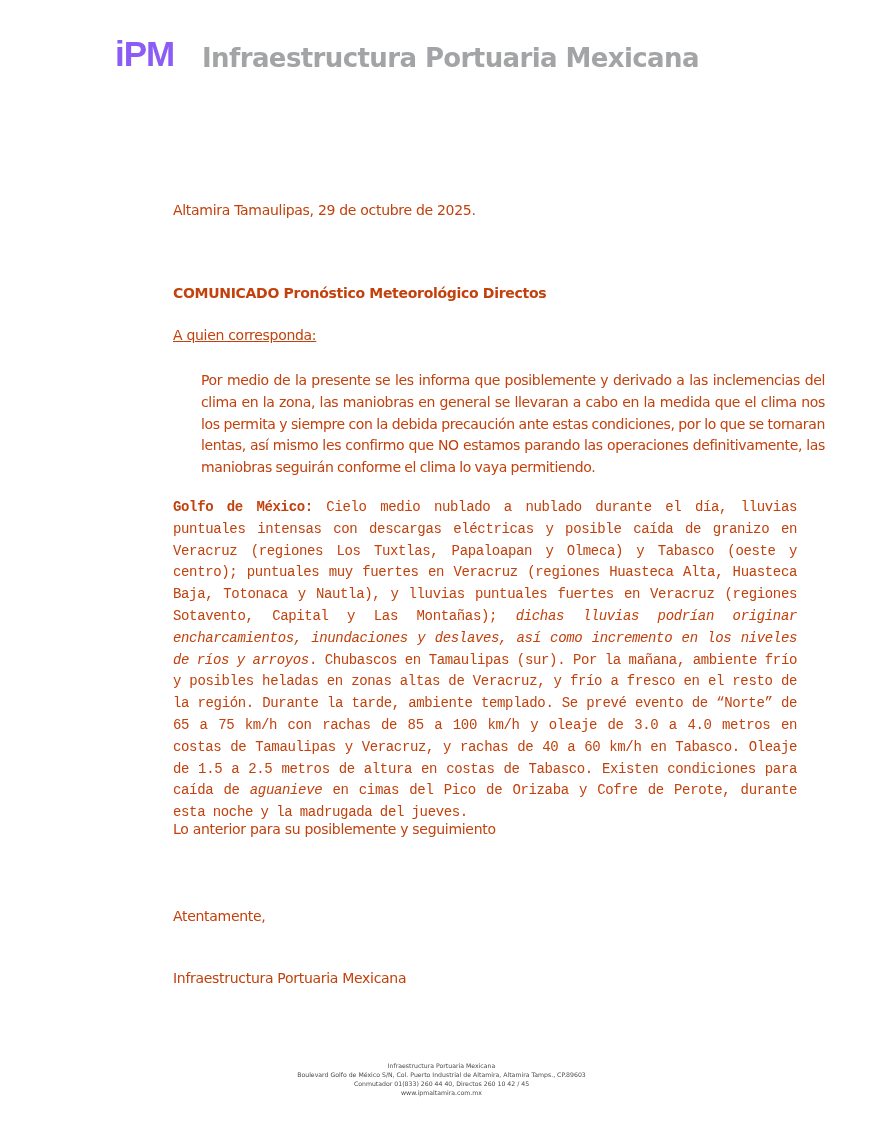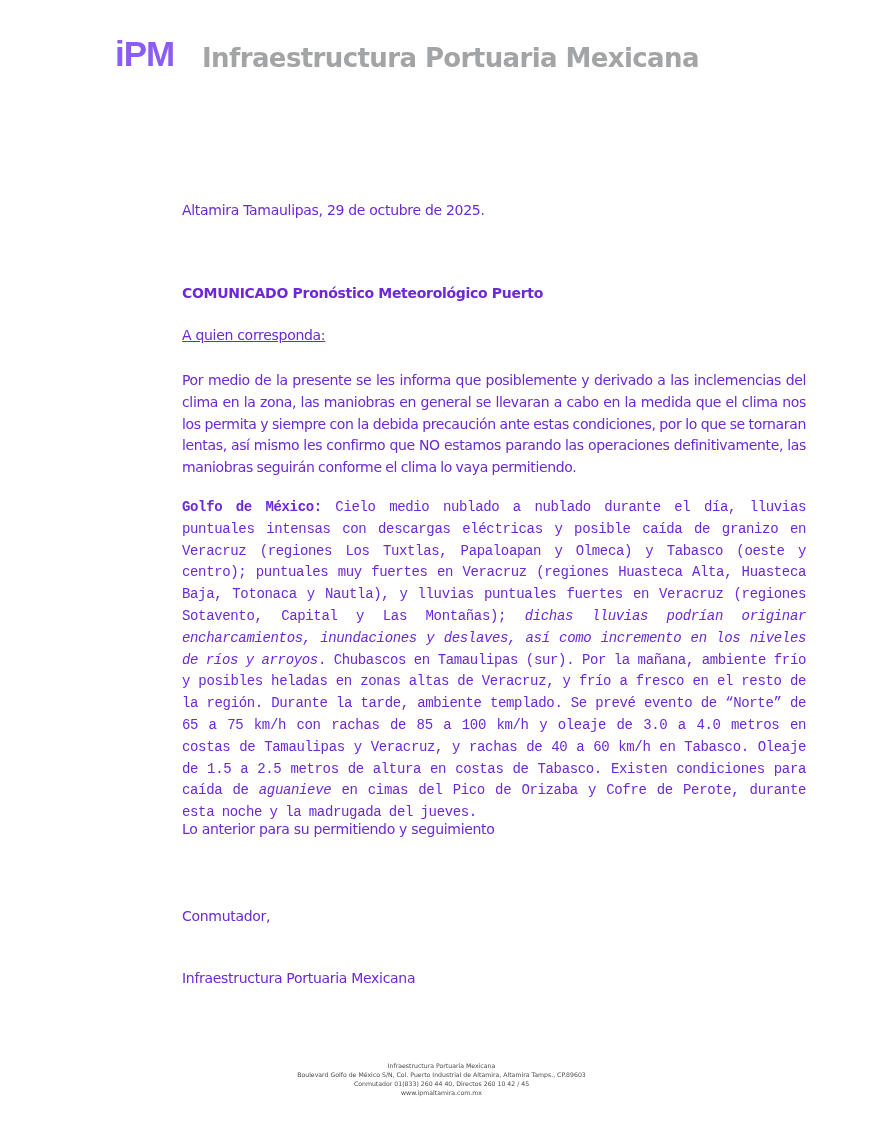--- a/index.html
+++ b/index.html
@@ -40,43 +40,43 @@
       top: 4px;
       font-family: "DejaVu Sans", sans-serif;
       font-weight: bold;
       font-size: 26px;
       color: #a3a4a6;
       line-height: 36px;
       letter-spacing: -0.6px;
     }
     .body-text {
       position: absolute;
-      left: 182px;
+      left: 173px;
       width: 624px;
       font-family: "DejaVu Sans", sans-serif;
       font-size: 14px;
       line-height: 21.8px;
-      color: #6d28d9;
+      color: #c2410c;
     }
     .justify {
       text-align: justify;
       letter-spacing: -0.35px;
       word-spacing: -0.5px;
     }
     .single {
       letter-spacing: -0.3px;
       white-space: nowrap;
     }
     .bold { font-weight: bold; }
     .italic { font-style: italic; }
 
     .date { top: 200px; }
     .subject { top: 283px; }
     .greeting { top: 325px; text-decoration: underline; }
-    .para1 { top: 370px; }
+    .para1 { top: 370px; margin-left: 28px; }
     .para2 { top: 497px; font-family: Liberation Mono, monospace; }
     .closing-line { top: 819px; }
     .regards { top: 906px; }
     .signature { top: 968px; }
 
     .footer {
       position: absolute;
       left: 0;
       top: 1061px;
       width: 883px;
@@ -91,33 +91,33 @@
 </head>
 <body>
 
 <div class="header">
   <div class="logo">iPM</div>
   <div class="org-title">Infraestructura Portuaria Mexicana</div>
 </div>
 
 <div class="body-text single date">Altamira Tamaulipas, 29 de octubre de 2025.</div>
 
-<div class="body-text single bold subject">COMUNICADO Pronóstico Meteorológico Puerto</div>
+<div class="body-text single bold subject">COMUNICADO Pronóstico Meteorológico Directos</div>
 
 <div class="body-text single greeting">A quien corresponda:</div>
 
 <div class="body-text justify para1">Por medio de la presente se les informa que posiblemente y derivado a las inclemencias del clima en la zona, las maniobras en general se llevaran a cabo en la medida que el clima nos los permita y siempre con la debida precaución ante estas condiciones, por lo que se tornaran lentas, así mismo les confirmo que NO estamos parando las operaciones definitivamente, las maniobras seguirán conforme el clima lo vaya permitiendo.</div>
 
 <div class="body-text justify para2">
   <span class="bold">Golfo de México:</span><span> Cielo medio nublado a nublado durante el día, lluvias puntuales intensas con descargas eléctricas y posible caída de granizo en Veracruz (regiones Los Tuxtlas, Papaloapan y Olmeca) y Tabasco (oeste y centro); puntuales muy fuertes en Veracruz (regiones Huasteca Alta, Huasteca Baja, Totonaca y Nautla), y lluvias puntuales fuertes en Veracruz (regiones Sotavento, Capital y Las Montañas); </span><span class="italic">dichas lluvias podrían originar encharcamientos, inundaciones y deslaves, así como incremento en los niveles de ríos y arroyos</span><span>. Chubascos en Tamaulipas (sur). Por la mañana, ambiente frío y posibles heladas en zonas altas de Veracruz, y frío a fresco en el resto de la región. Durante la tarde, ambiente templado. Se prevé evento de “Norte” de 65 a 75 km/h con rachas de 85 a 100 km/h y oleaje de 3.0 a 4.0 metros en costas de Tamaulipas y Veracruz, y rachas de 40 a 60 km/h en Tabasco. Oleaje de 1.5 a 2.5 metros de altura en costas de Tabasco. Existen condiciones para caída de </span><span class="italic">aguanieve</span><span> en cimas del Pico de Orizaba y Cofre de Perote, durante esta noche y la madrugada del jueves.</span>
 </div>
 
-<div class="body-text single closing-line">Lo anterior para su permitiendo y seguimiento</div>
+<div class="body-text single closing-line">Lo anterior para su posiblemente y seguimiento</div>
 
-<div class="body-text single regards">Conmutador,</div>
+<div class="body-text single regards">Atentamente,</div>
 
 <div class="body-text single signature">Infraestructura Portuaria Mexicana</div>
 
 <div class="footer">
   <div>Infraestructura Portuaria Mexicana</div>
   <div>Boulevard Golfo de México S/N, Col. Puerto Industrial de Altamira, Altamira Tamps., CP.89603</div>
   <div>Conmutador 01(833) 260 44 40, Directos 260 10 42 / 45</div>
   <div>www.ipmaltamira.com.mx</div>
 </div>
 

